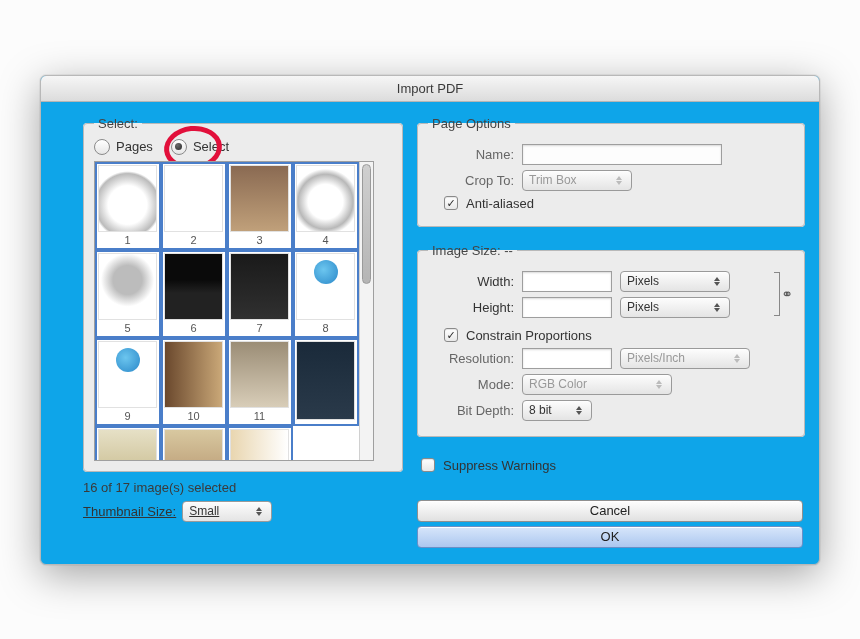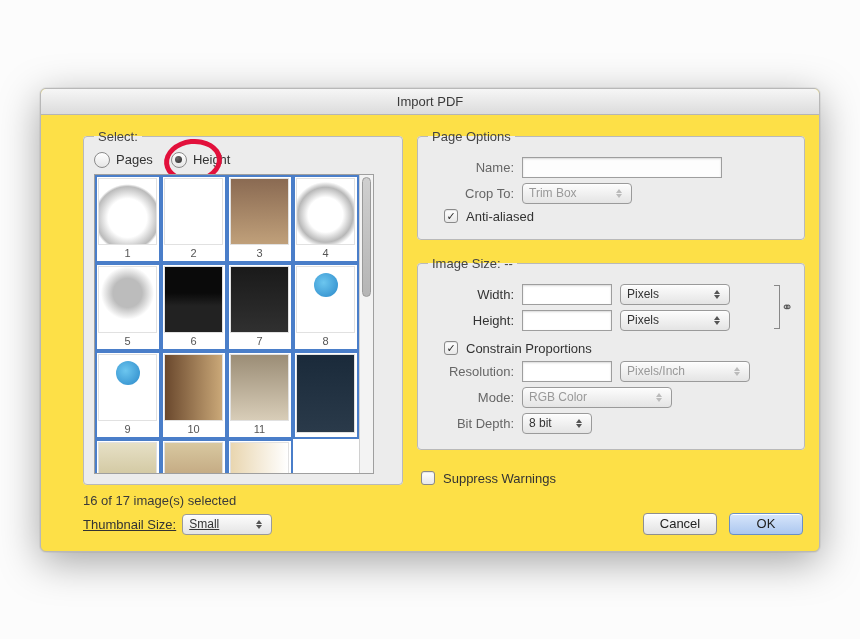--- a/index.html
+++ b/index.html
@@ -10,21 +10,21 @@
     font-size: 13px;
     color: #333;
     display: flex;
     align-items: center;
     justify-content: center;
     height: 639px;
     width: 860px;
   }
   .window {
     width: 780px;
-    background: #fde047;
+    background: #0ea5e9;
     border: 1px solid #b8b8b8;
     border-radius: 6px;
     box-shadow: 0 10px 40px rgba(0,0,0,0.35), 0 0 0 1px rgba(0,0,0,0.05);
     overflow: hidden;
   }
   .titlebar {
     height: 26px;
     background: linear-gradient(#f6f6f6, #dcdcdc);
     border-bottom: 1px solid #b5b5b5;
     text-align: center;
@@ -156,21 +156,21 @@
 
   .link-icon {
     width: 14px; display:flex; align-items:center; justify-content:center;
     font-size: 14px; color:#555;
   }
   .link-bracket {
     border-right: 1px solid #888; border-top: 1px solid #888; border-bottom: 1px solid #888;
     width: 6px; height: 44px; margin-left: 2px; position: relative;
   }
 
-  .button-row { display: flex; justify-content: flex-end; gap: 12px; padding: 6px 2px 2px 0; }
+  .button-row { display: flex; justify-content: flex-end; gap: 4px; padding: 6px 2px 2px 0; flex-direction: column; }
   .btn {
     min-width: 74px; height: 22px; border-radius: 4px;
     background: linear-gradient(#fefefe,#e1e1e1);
     border: 1px solid #8f8f8f; font-size: 13px; color:#222;
     display: inline-flex; align-items: center; justify-content: center;
     box-shadow: 0 1px 0 #fff inset;
   }
   .btn.default {
     background: linear-gradient(#d7e6fb,#acc7ef);
     border-color: #6a8fc6;
@@ -216,21 +216,21 @@
 
     <div class="left-col">
       <fieldset class="group" style="position:relative;">
         <legend>Select:</legend>
 
         <div class="radio-row" style="position:relative;">
           <span class="radio"></span>
           <span class="radio-label">Pages</span>
 
           <span class="radio selected"></span>
-          <span class="radio-label">Height</span>
+          <span class="radio-label">Select</span>
 
           <div class="red-circle"></div>
         </div>
 
         <div class="thumb-grid">
           <div class="thumb-viewport">
             <div class="thumb-cell sel t1">
                 <div class="thumb-img"></div>
                 <div class="thumb-num">1</div>
               </div>

